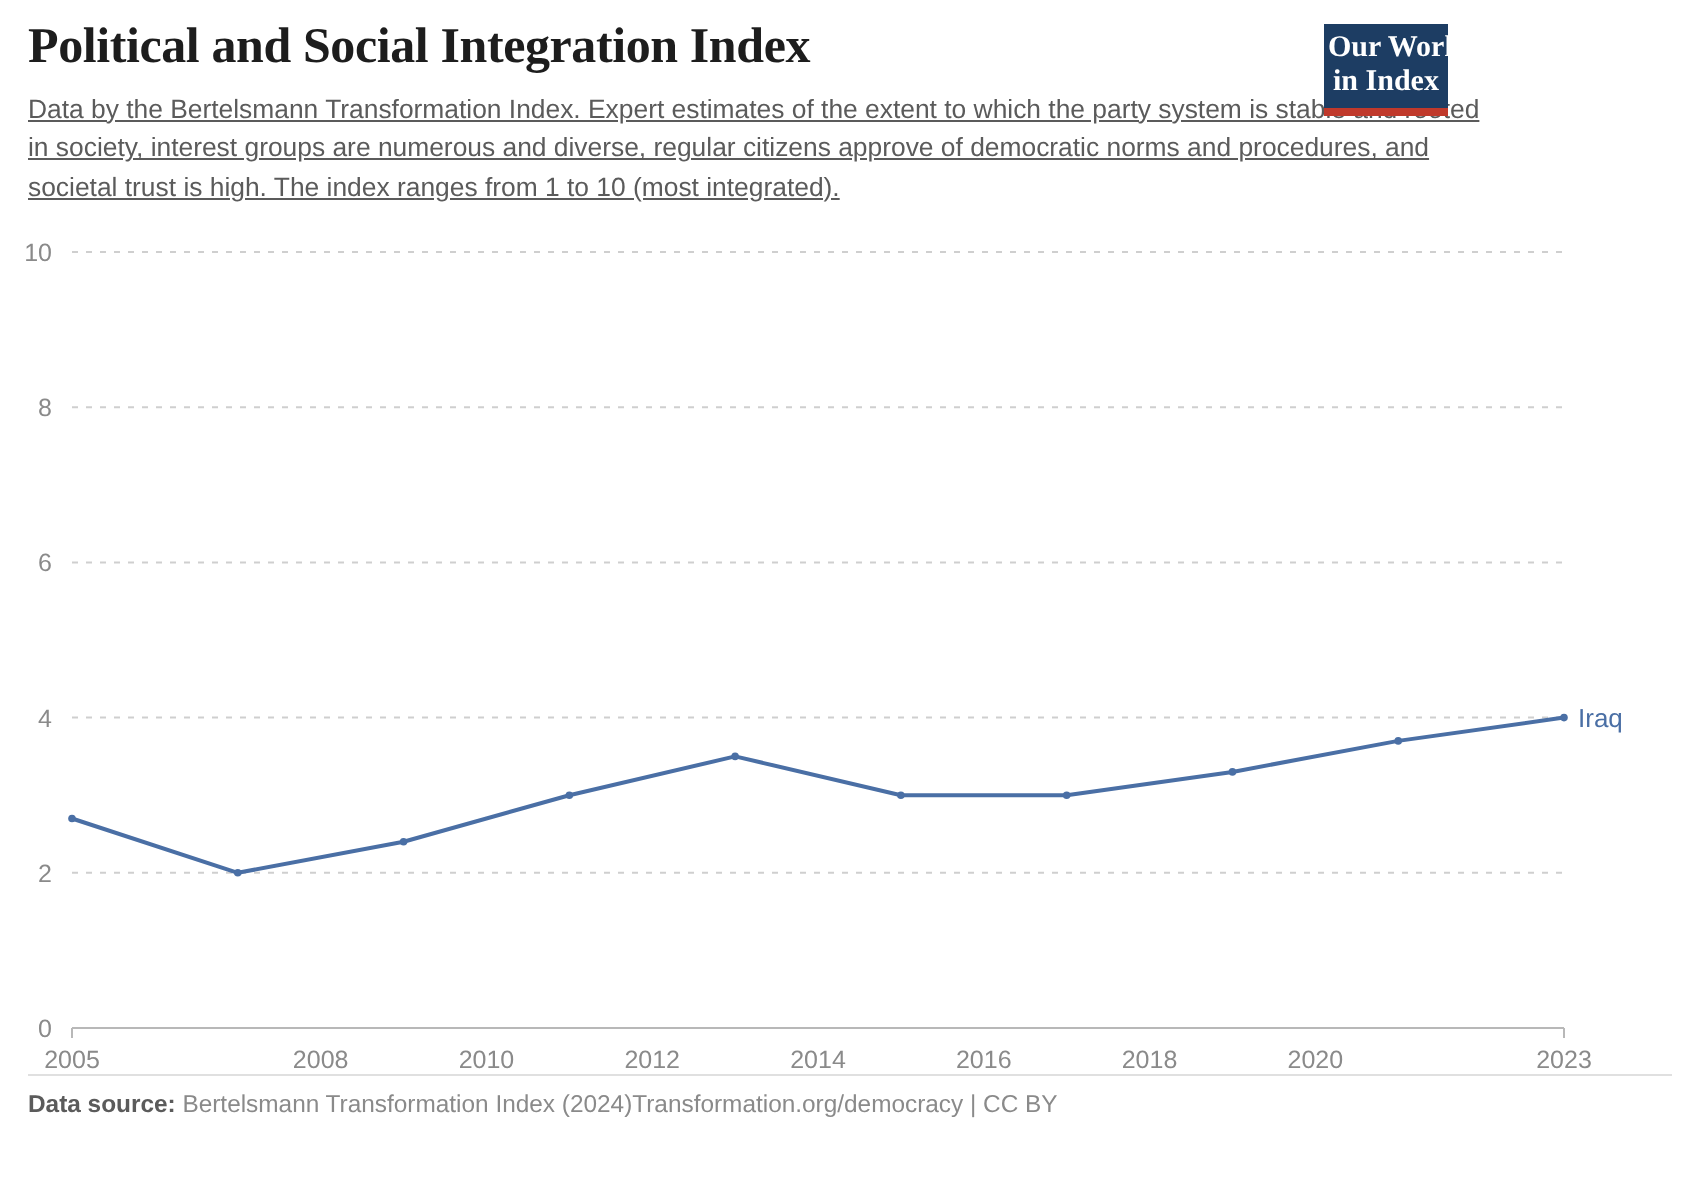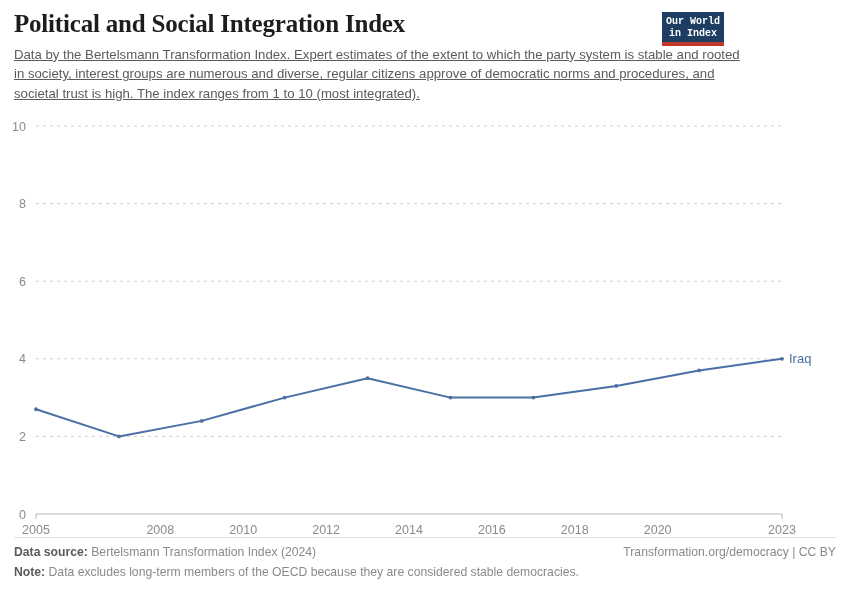--- a/index.html
+++ b/index.html
@@ -54,22 +54,22 @@
     width: 62px;
     background: #1d3d63;
     border-bottom: 4px solid #c0392b;
     text-align: center;
     padding: 4px 2px 3px 2px;
     box-sizing: border-box;
   }
   .owid-logo span {
     display: block;
     color: #ffffff;
-    font-family: Liberation Mono, monospace;
-    font-size: 10px;
+    font-family: Liberation Serif, serif;
+    font-size: 15px;
     font-weight: 700;
     line-height: 1.15;
     white-space: nowrap;
   }
 
   
   .chart-wrap {
     position: absolute;
     left: 0;
     top: 112px;
@@ -94,21 +94,21 @@
   .footer {
     position: absolute;
     left: 14px;
     top: 545px;
     width: 822px;
     font-size: 12.2px;
     color: #8a8a8a;
   }
   .footer-row {
     display: flex;
-    justify-content: space-between;
+    justify-content: flex-start;
     align-items: baseline;
     margin-bottom: 6px;
   }
   .footer b {
     color: #5b5b5b;
     font-weight: 700;
   }
   .footer-left, .footer-right { white-space: nowrap; }
   .footer-note { color: #8a8a8a; }
   .divider {
@@ -178,19 +178,15 @@
   <div class="divider"></div>
 
   <div class="footer">
     <div class="footer-row">
       <div class="footer-left">
         <b>Data source:</b>
         <span>Bertelsmann Transformation Index (2024)</span>
       </div>
       <div class="footer-right">Transformation.org/democracy | CC BY</div>
     </div>
-    <div class="footer-note">
-      <b>Note:</b>
-      <span>Data excludes long-term members of the OECD because they are considered stable democracies.</span>
-    </div>
   </div>
 
 </div>
 
 </body></html>

